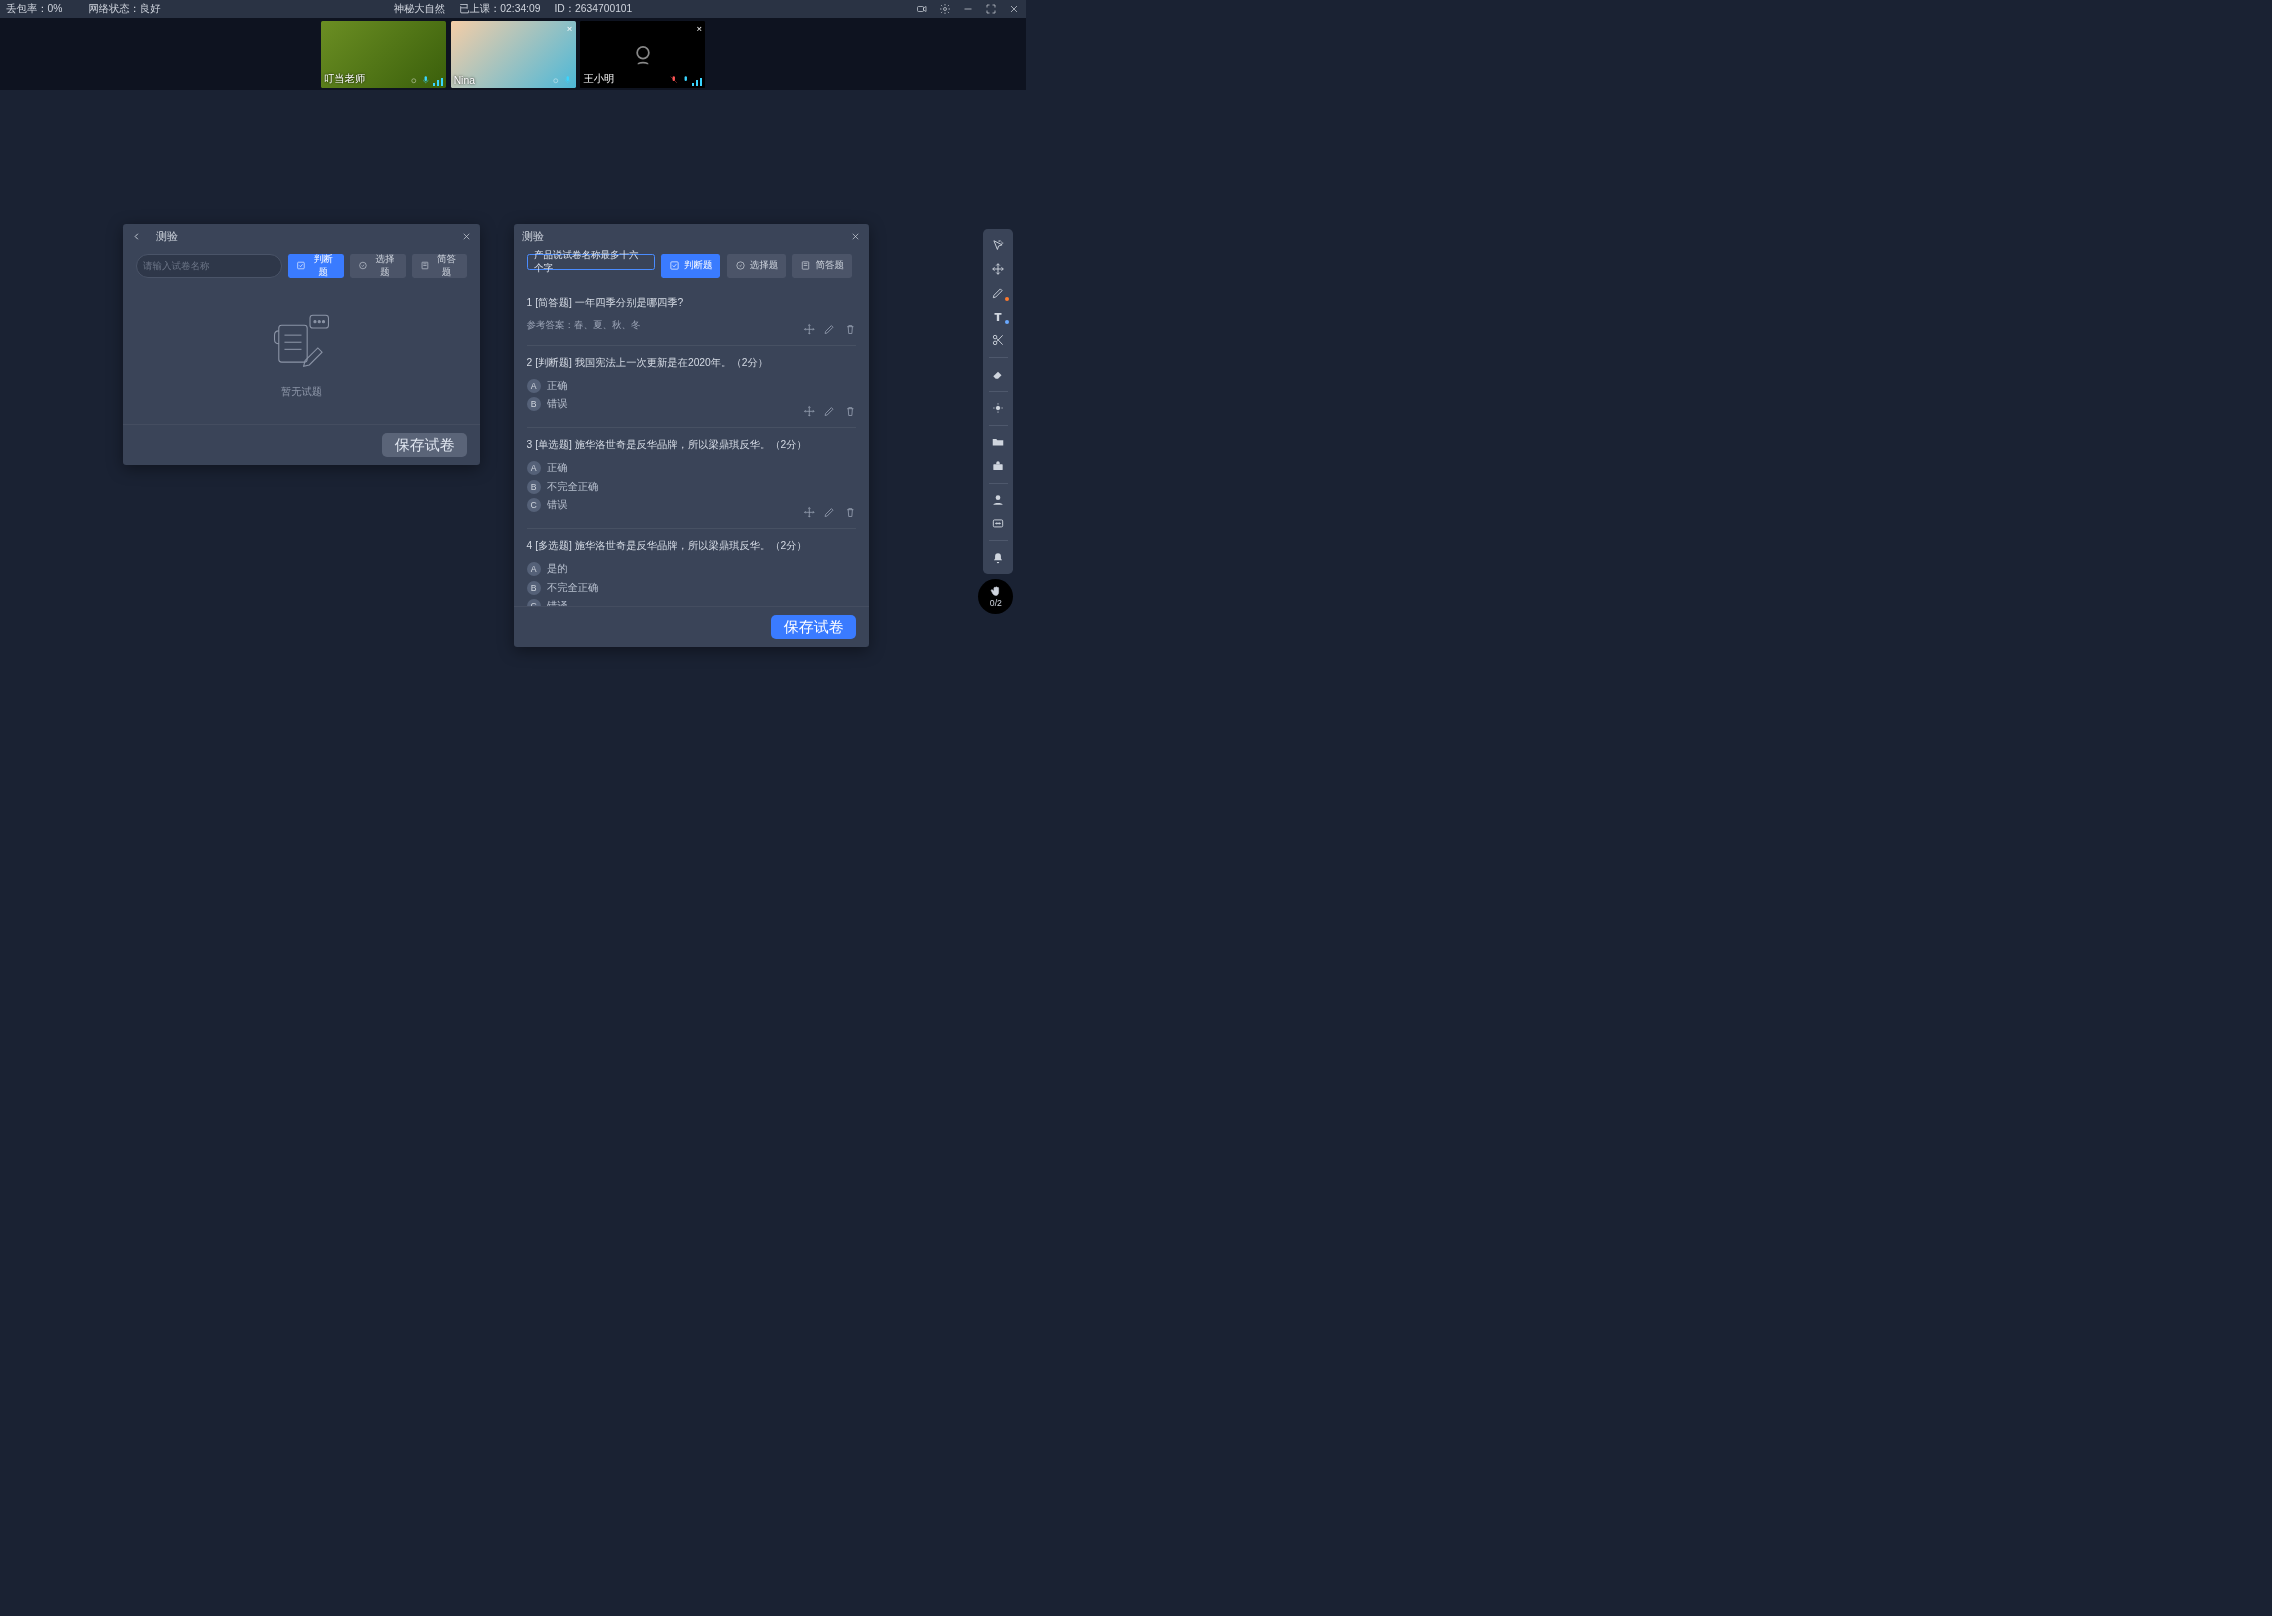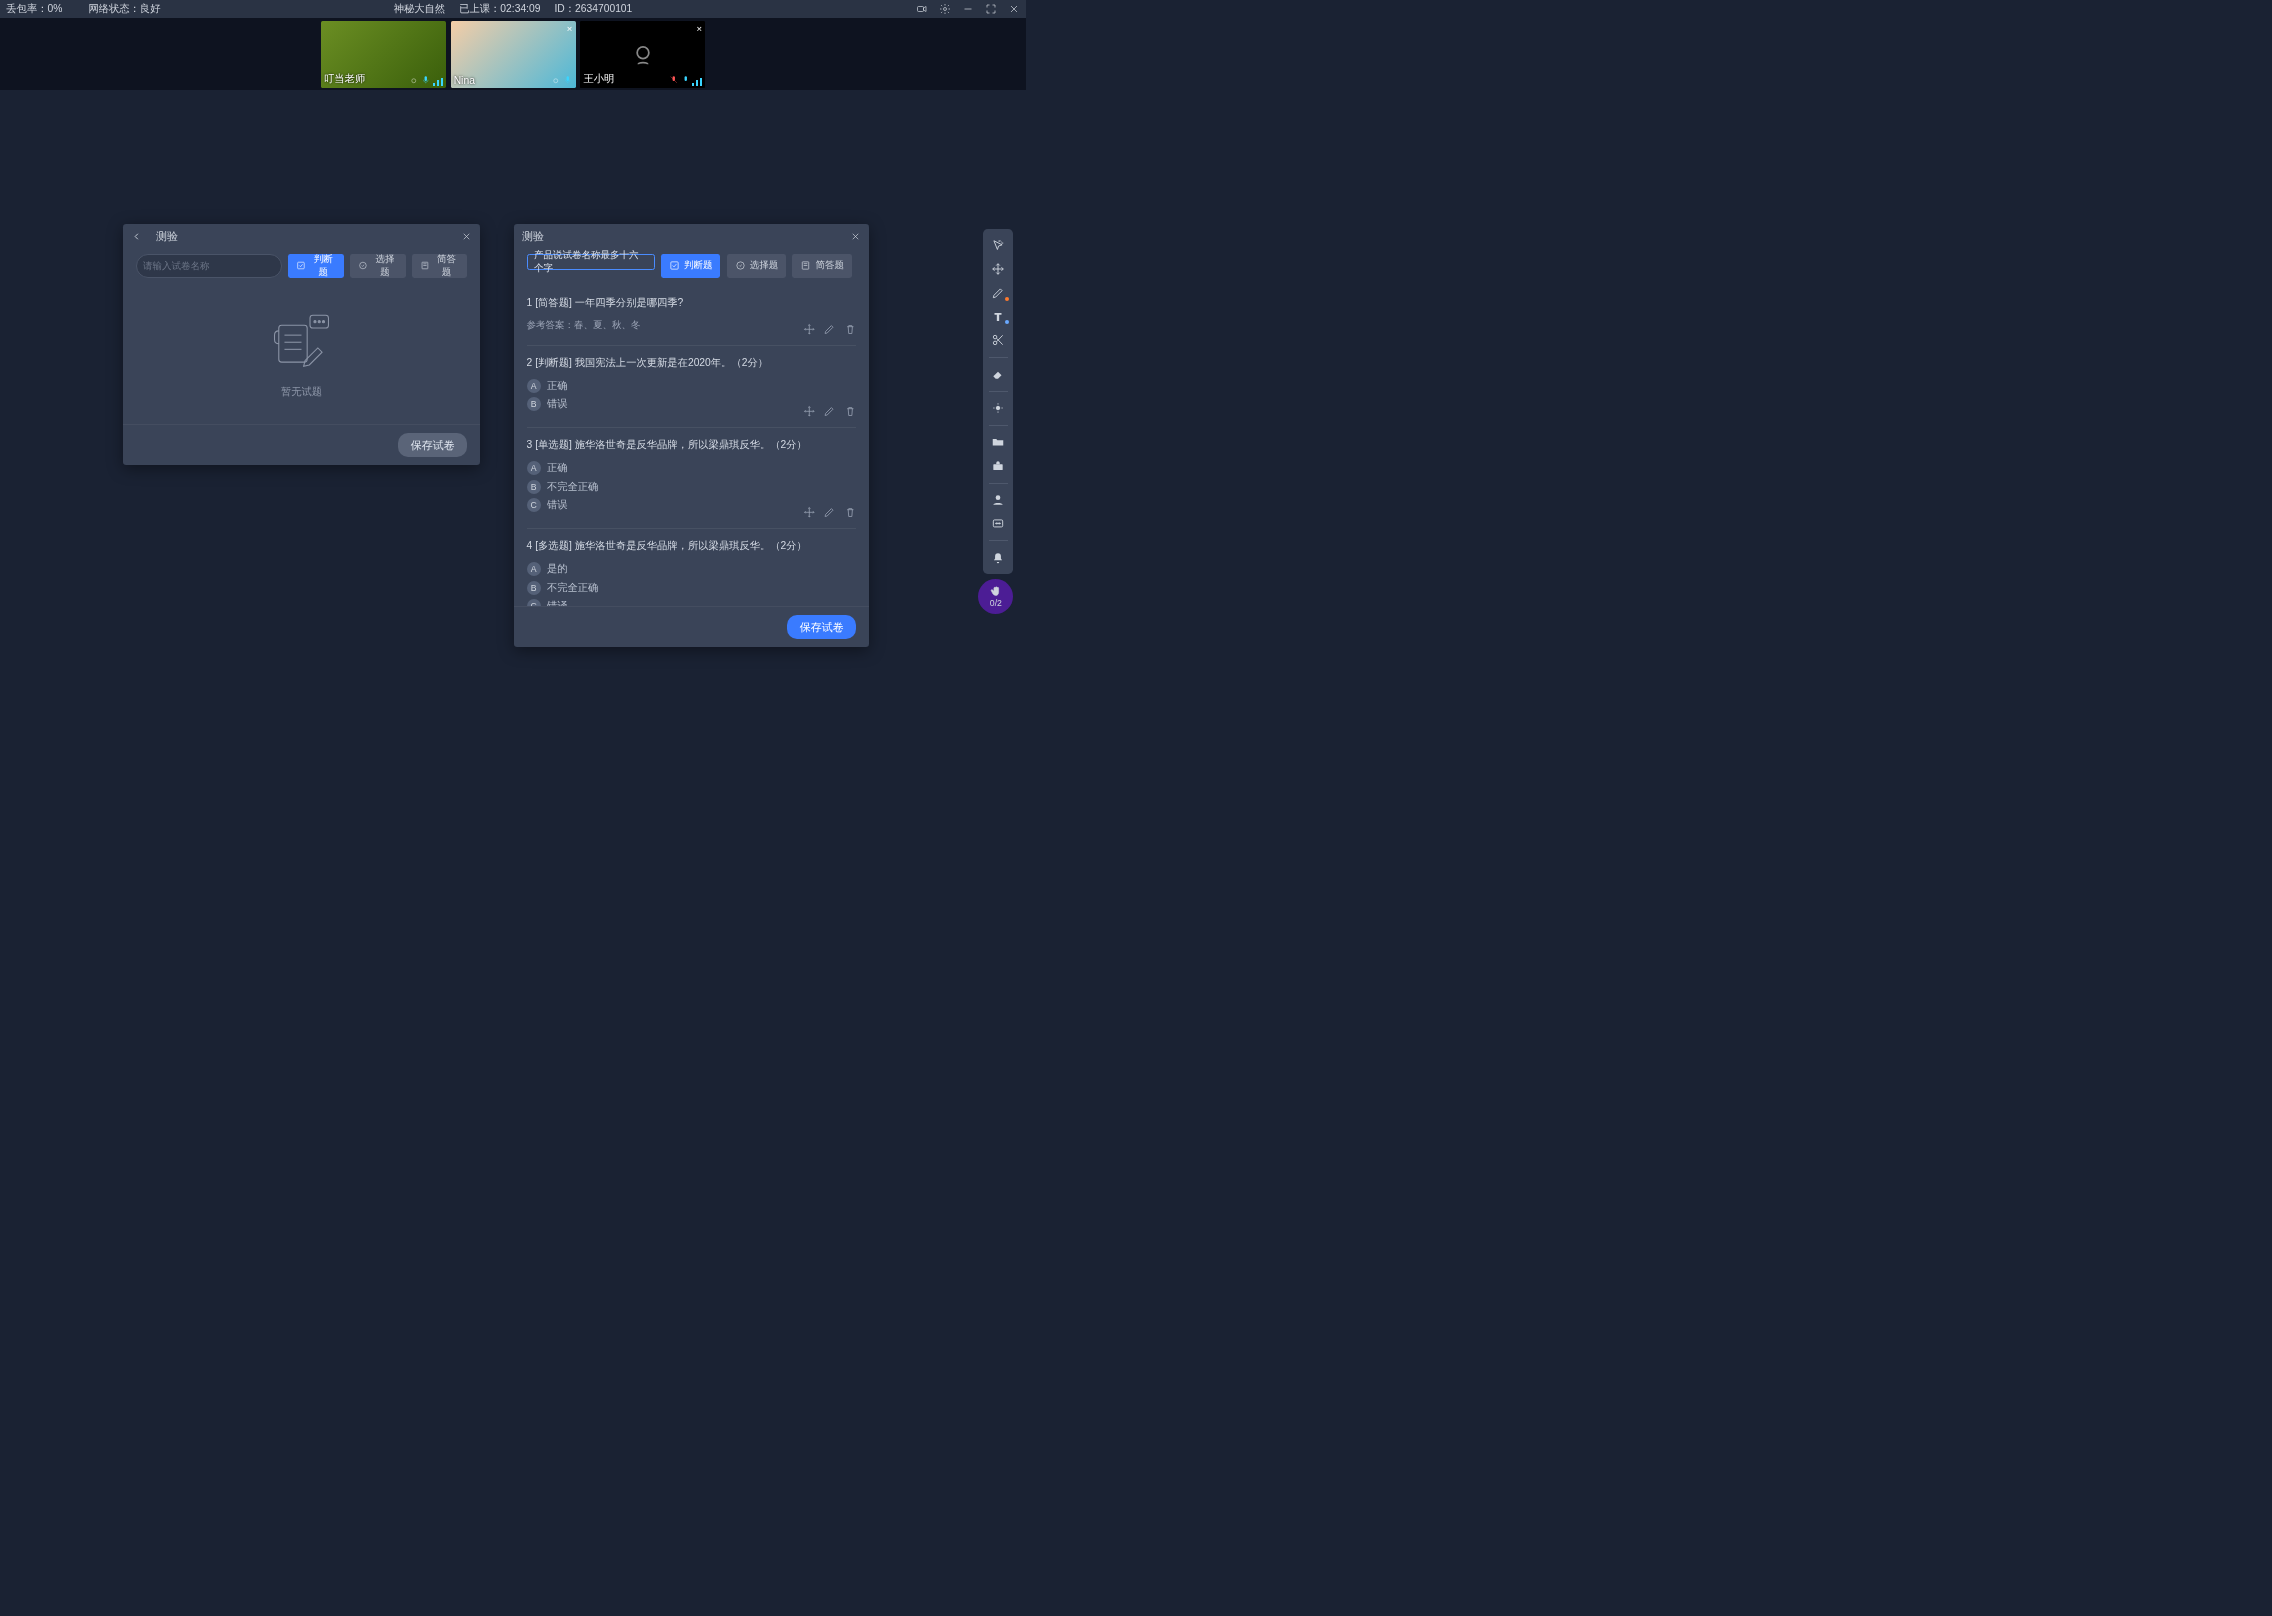--- a/index.html
+++ b/index.html
@@ -133,22 +133,22 @@
   color:#8b94a6;
 }
 .empty-illus { width:71px; height:63px; }
 .empty-illus svg { stroke:#8b94a6; fill:none; stroke-width:1.5; }
 
 .panel-foot {
   padding:8px 12.6px; display:flex; justify-content:flex-end;
   border-top:0.8px solid rgba(255,255,255,.05);
 }
 .btn {
-  height:24px; padding:0 12.6px; border:none; border-radius:10px;
-  font-size:11px; cursor:pointer;
+  height:24px; padding:0 12.6px; border:none; border-radius:5px;
+  font-size:15px; cursor:pointer;
 }
 .btn.secondary { background:#5a6478; color:#e0e6f0; }
 .btn.primary { background:#3a7bff; color:#fff; }
 
 
 .question {
   padding:9.5px 0 11px;
   border-bottom:0.8px solid rgba(255,255,255,.07);
   position:relative;
 }
@@ -181,21 +181,21 @@
 }
 .side-toolbar .sep { width:19px; height:0.8px; background:#4e586c; margin:3.2px 0; }
 .side-toolbar svg { width:14px; height:14px; stroke:#cfd5de; fill:none; stroke-width:1.6; }
 .side-toolbar .tool.filled svg { fill:#cfd5de; stroke:none; }
 .orange-dot { position:absolute; right:1.6px; bottom:2.4px; width:4px; height:4px; border-radius:50%; background:#ff7a2e; }
 
 
 .hand-badge {
   position:absolute; right:12.6px; bottom:115px;
   width:35px; height:35px; border-radius:50%;
-  background:#4c1d95; display:flex; flex-direction:column;
+  background:#000000; display:flex; flex-direction:column;
   align-items:center; justify-content:center;
   color:#cfd5de; font-size:8.7px; gap:0.8px;
 }
 .hand-badge svg { width:14px; height:12.6px; stroke:#cfd5de; fill:#cfd5de; }
 </style>
 </head>
 <body>
 
 <div class="topbar">
   <div class="left">

